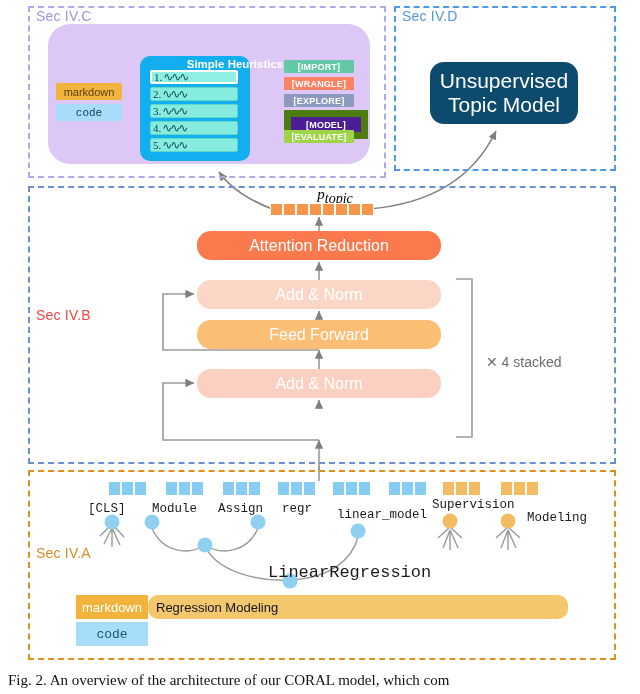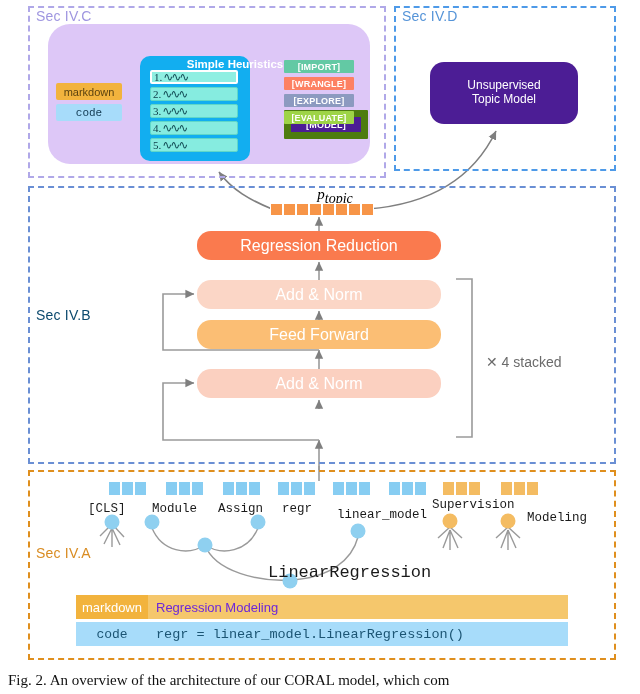--- a/index.html
+++ b/index.html
@@ -35,32 +35,32 @@
   #code-badge{left:56px;top:104px;width:66px;height:17px;background:#a7dcfa;color:#123a52;
               font-family:"Liberation Mono",monospace;font-size:11px;}
 
   .tagbadge{position:absolute;width:70px;height:13px;border-radius:1px;font-size:9px;
             color:#ffffff;display:flex;align-items:center;justify-content:center;
             font-weight:bold;letter-spacing:.2px;}
   #tag0{left:284px;top:60px;background:#63c9a4;}
   #tag1{left:284px;top:77px;background:#fd8163;}
   #tag2{left:284px;top:94px;background:#8c9ac0;}
   #tag3{left:284px;top:111px;background:#4c1d95;border:7px solid #4d7c0f;height:15px;top:110px;}
-  #tag4{left:284px;top:111px;background:#9ed447;}
+  #tag4{left:284px;top:130px;background:#9ed447;}
 
   
   #secD{left:394px;top:6px;width:222px;height:165px;border-color:#4e9ae8;}
   #secD-label{left:402px;top:8px;color:#5594d8;}
-  #utm{left:430px;top:62px;width:148px;height:62px;border-radius:14px;background:#4c1d95;
+  #utm{left:430px;top:62px;width:148px;height:62px;border-radius:14px;background:#0c4a6e;
        display:flex;align-items:center;justify-content:center;text-align:center;
-       color:#ffffff;font-size:12px;line-height:1.15;}
+       color:#ffffff;font-size:21px;line-height:1.15;}
 
   
   #secB{left:28px;top:186px;width:588px;height:278px;border-color:#6a8fd4;}
-  #secB-label{left:36px;top:307px;color:#0c4a6e;}
+  #secB-label{left:36px;top:307px;color:#ef4444;}
   #ptopic-label{position:absolute;left:280px;top:186px;width:110px;text-align:center;
                 font-family:"Liberation Serif",serif;font-style:italic;font-size:15px;color:#000;}
 
   .blk{position:absolute;left:197px;width:244px;height:29px;border-radius:14px;
        display:flex;align-items:center;justify-content:center;color:#ffffff;font-size:16px;}
   #blk-dimred{top:231px;background:#fa7a4e;}
   #blk-an1{top:280px;background:#fbd6c6;}
   #blk-ff{top:320px;background:#fbbe74;}
   #blk-an2{top:369px;background:#fbd0c0;}
   #blk-mha{top:409px;background:#b2b8ec;}
@@ -79,21 +79,21 @@
   .toklabel{position:absolute;font-family:"Liberation Mono",monospace;font-size:12.5px;
             color:#1a1a1a;white-space:nowrap;}
 
   .mdrow{position:absolute;left:76px;height:24px;display:flex;align-items:center;}
   #row-md{top:595px;}
   #row-code{top:622px;}
   .rowkey{width:72px;height:24px;display:flex;align-items:center;justify-content:center;
           font-size:13px;}
   .rowval{height:24px;display:flex;align-items:center;padding-left:8px;font-size:13px;}
   #row-md .rowkey{background:#f2b33d;color:#ffffff;}
-  #row-md .rowval{background:#f5c76c;color:#6d28d9;width:412px;}
+  #row-md .rowval{background:#f5c76c;color:#0f172a;width:412px;border-radius:10px;}
   #row-code .rowkey{background:#a7dcfa;color:#1c5574;font-family:"Liberation Mono",monospace;}
   #row-code .rowval{background:#a7dcfa;color:#1c5574;width:412px;
                     font-family:"Liberation Mono",monospace;font-size:13.5px;}
 
   
   #caption{position:absolute;left:8px;top:672px;width:634px;font-family:"Liberation Serif",serif;
            font-size:15px;color:#111;white-space:nowrap;overflow:hidden;}
   svg{position:absolute;left:0;top:0;width:640px;height:694px;overflow:visible;pointer-events:none;}
 </style>
 </head>
@@ -234,21 +234,21 @@
       <div style="width: 13px; height: 13px; box-sizing: border-box; border: 1px solid rgb(255, 255, 255); background: rgb(247, 149, 72);"></div>
       <div style="width: 13px; height: 13px; box-sizing: border-box; border: 1px solid rgb(255, 255, 255); background: rgb(247, 149, 72);"></div>
       <div style="width: 13px; height: 13px; box-sizing: border-box; border: 1px solid rgb(255, 255, 255); background: rgb(247, 149, 72);"></div>
       <div style="width: 13px; height: 13px; box-sizing: border-box; border: 1px solid rgb(255, 255, 255); background: rgb(247, 149, 72);"></div>
       <div style="width: 13px; height: 13px; box-sizing: border-box; border: 1px solid rgb(255, 255, 255); background: rgb(247, 149, 72);"></div>
       <div style="width: 13px; height: 13px; box-sizing: border-box; border: 1px solid rgb(255, 255, 255); background: rgb(247, 149, 72);"></div>
       <div style="width: 13px; height: 13px; box-sizing: border-box; border: 1px solid rgb(255, 255, 255); background: rgb(247, 149, 72);"></div>
       <div style="width: 13px; height: 13px; box-sizing: border-box; border: 1px solid rgb(255, 255, 255); background: rgb(247, 149, 72);"></div>
     </div>
 
-  <div class="blk" id="blk-dimred">Regression Reduction</div>
+  <div class="blk" id="blk-dimred">Attention Reduction</div>
   <div class="blk" id="blk-an1">Add &amp; Norm</div>
   <div class="blk" id="blk-ff">Feed Forward</div>
   <div class="blk" id="blk-an2">Add &amp; Norm</div>
 
   <div id="stacked-label">✕ 4 stacked</div>
 
   <div class="secbox" id="secA"></div>
   <div class="seclabel" id="secA-label">Sec IV.A</div>
 
   <div id="token-groups">
@@ -304,17 +304,16 @@
     </div>
 
   <div class="toklabel" style="left:268px;top:563px;font-size:17px;">LinearRegression</div>
 
   <div class="mdrow" id="row-md">
     <div class="rowkey">markdown</div>
     <div class="rowval">Regression Modeling</div>
   </div>
   <div class="mdrow" id="row-code">
     <div class="rowkey">code</div>
-    <div class="rowval">regr = linear_model.LinearRegression()</div>
   </div>
 
   <div id="caption">Fig. 2.   An overview of the architecture of our CORAL model, which com</div>
 </div>
 
 </body></html>

